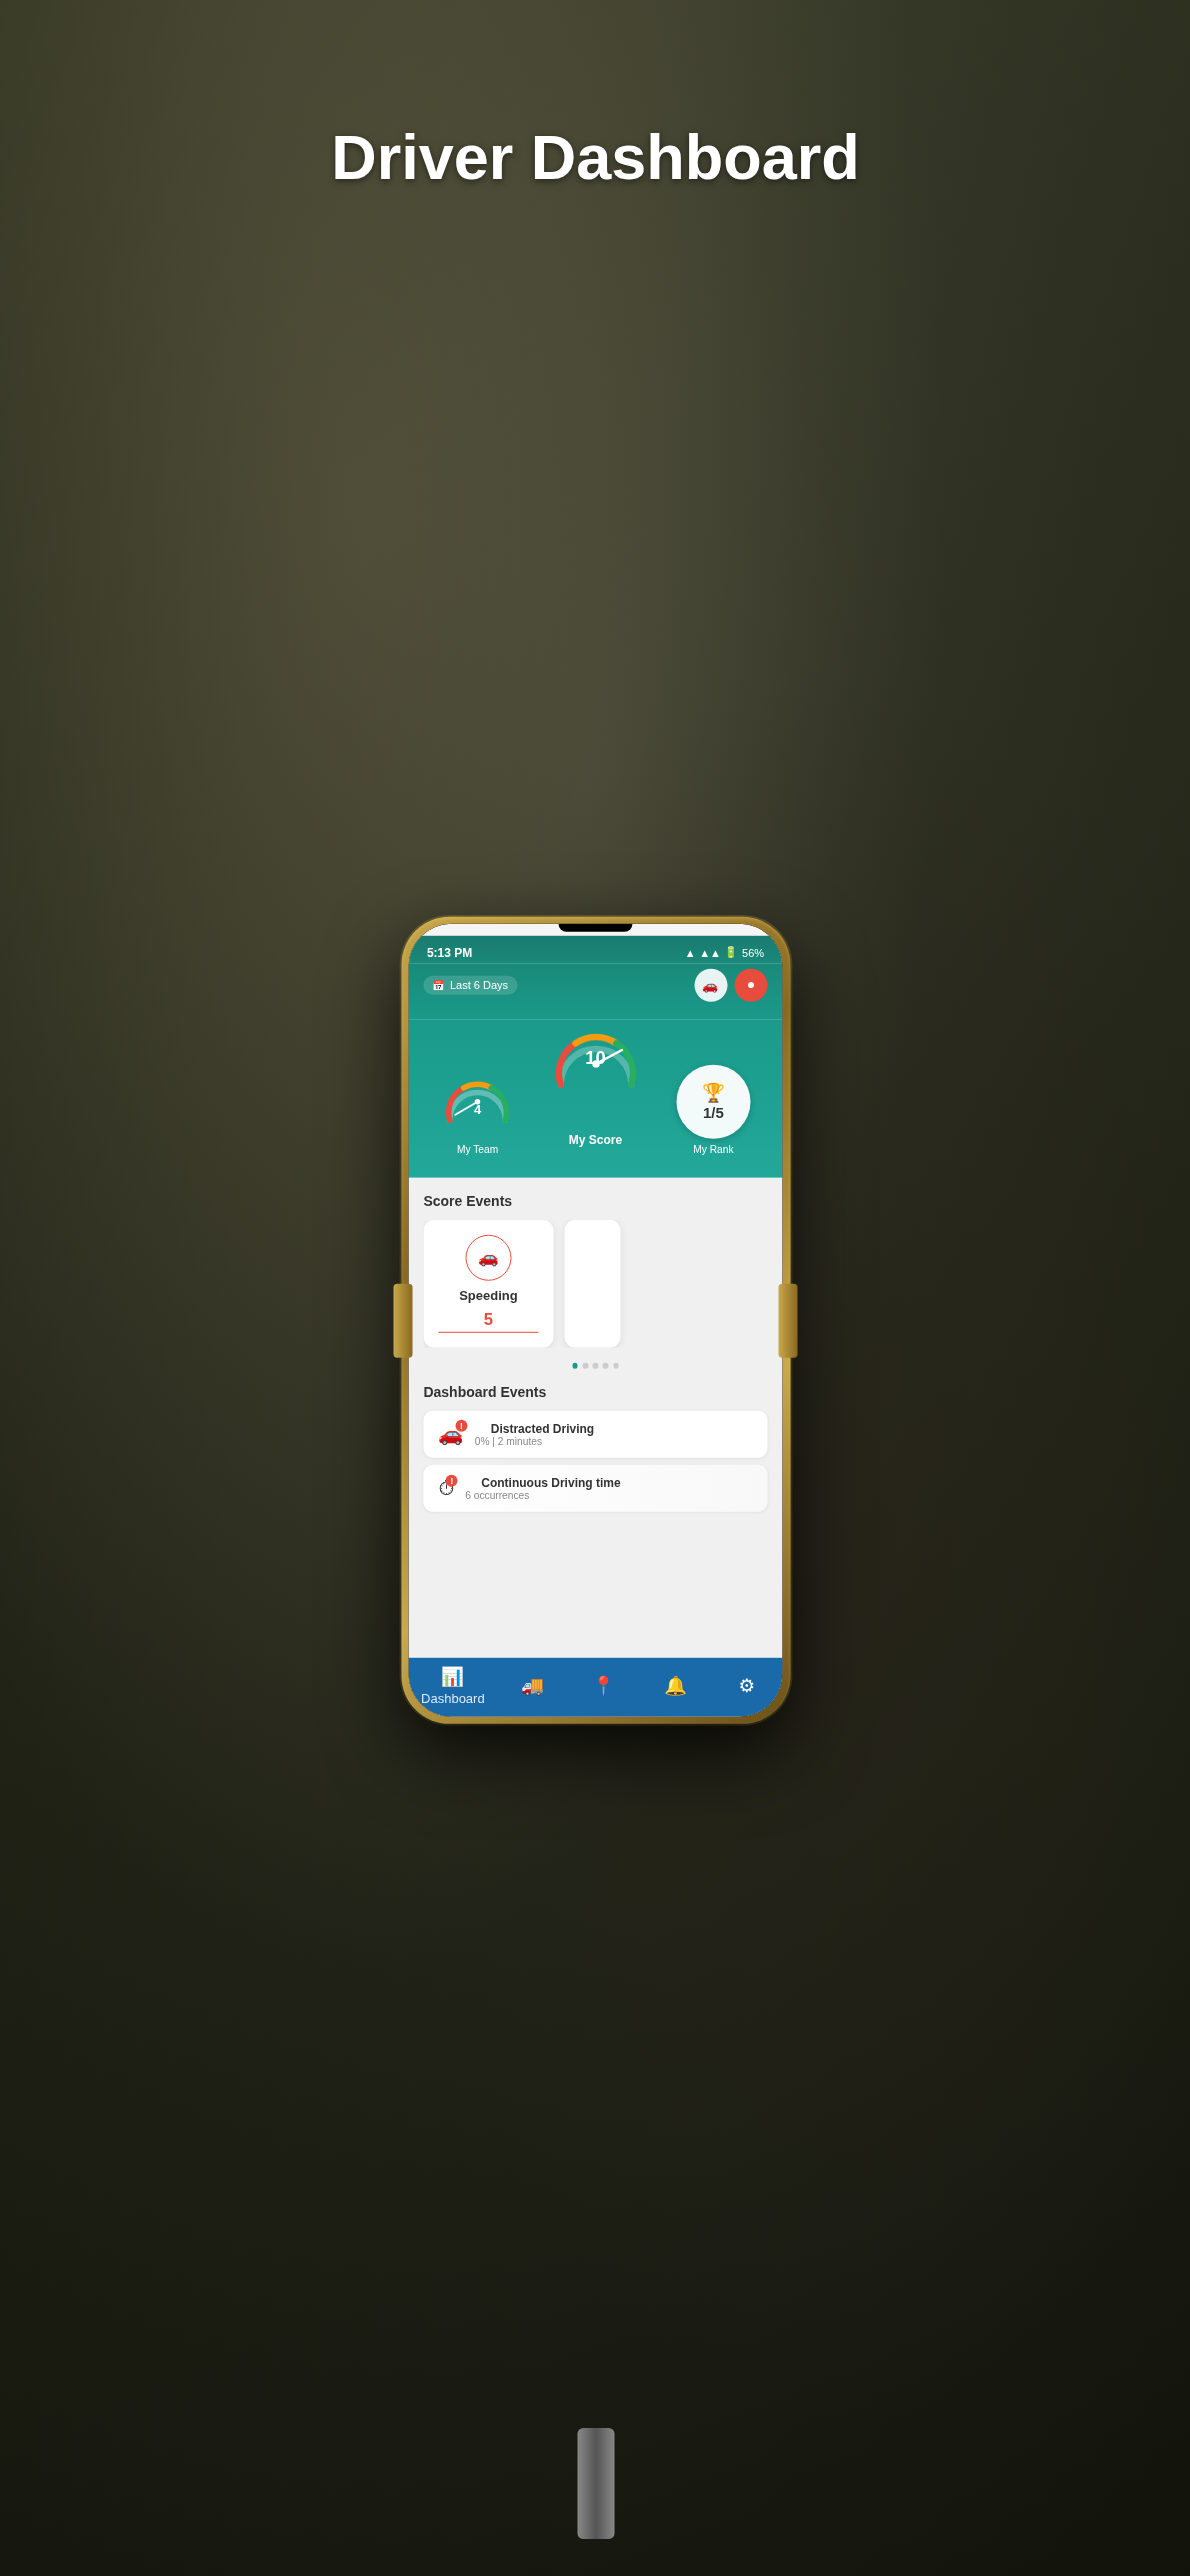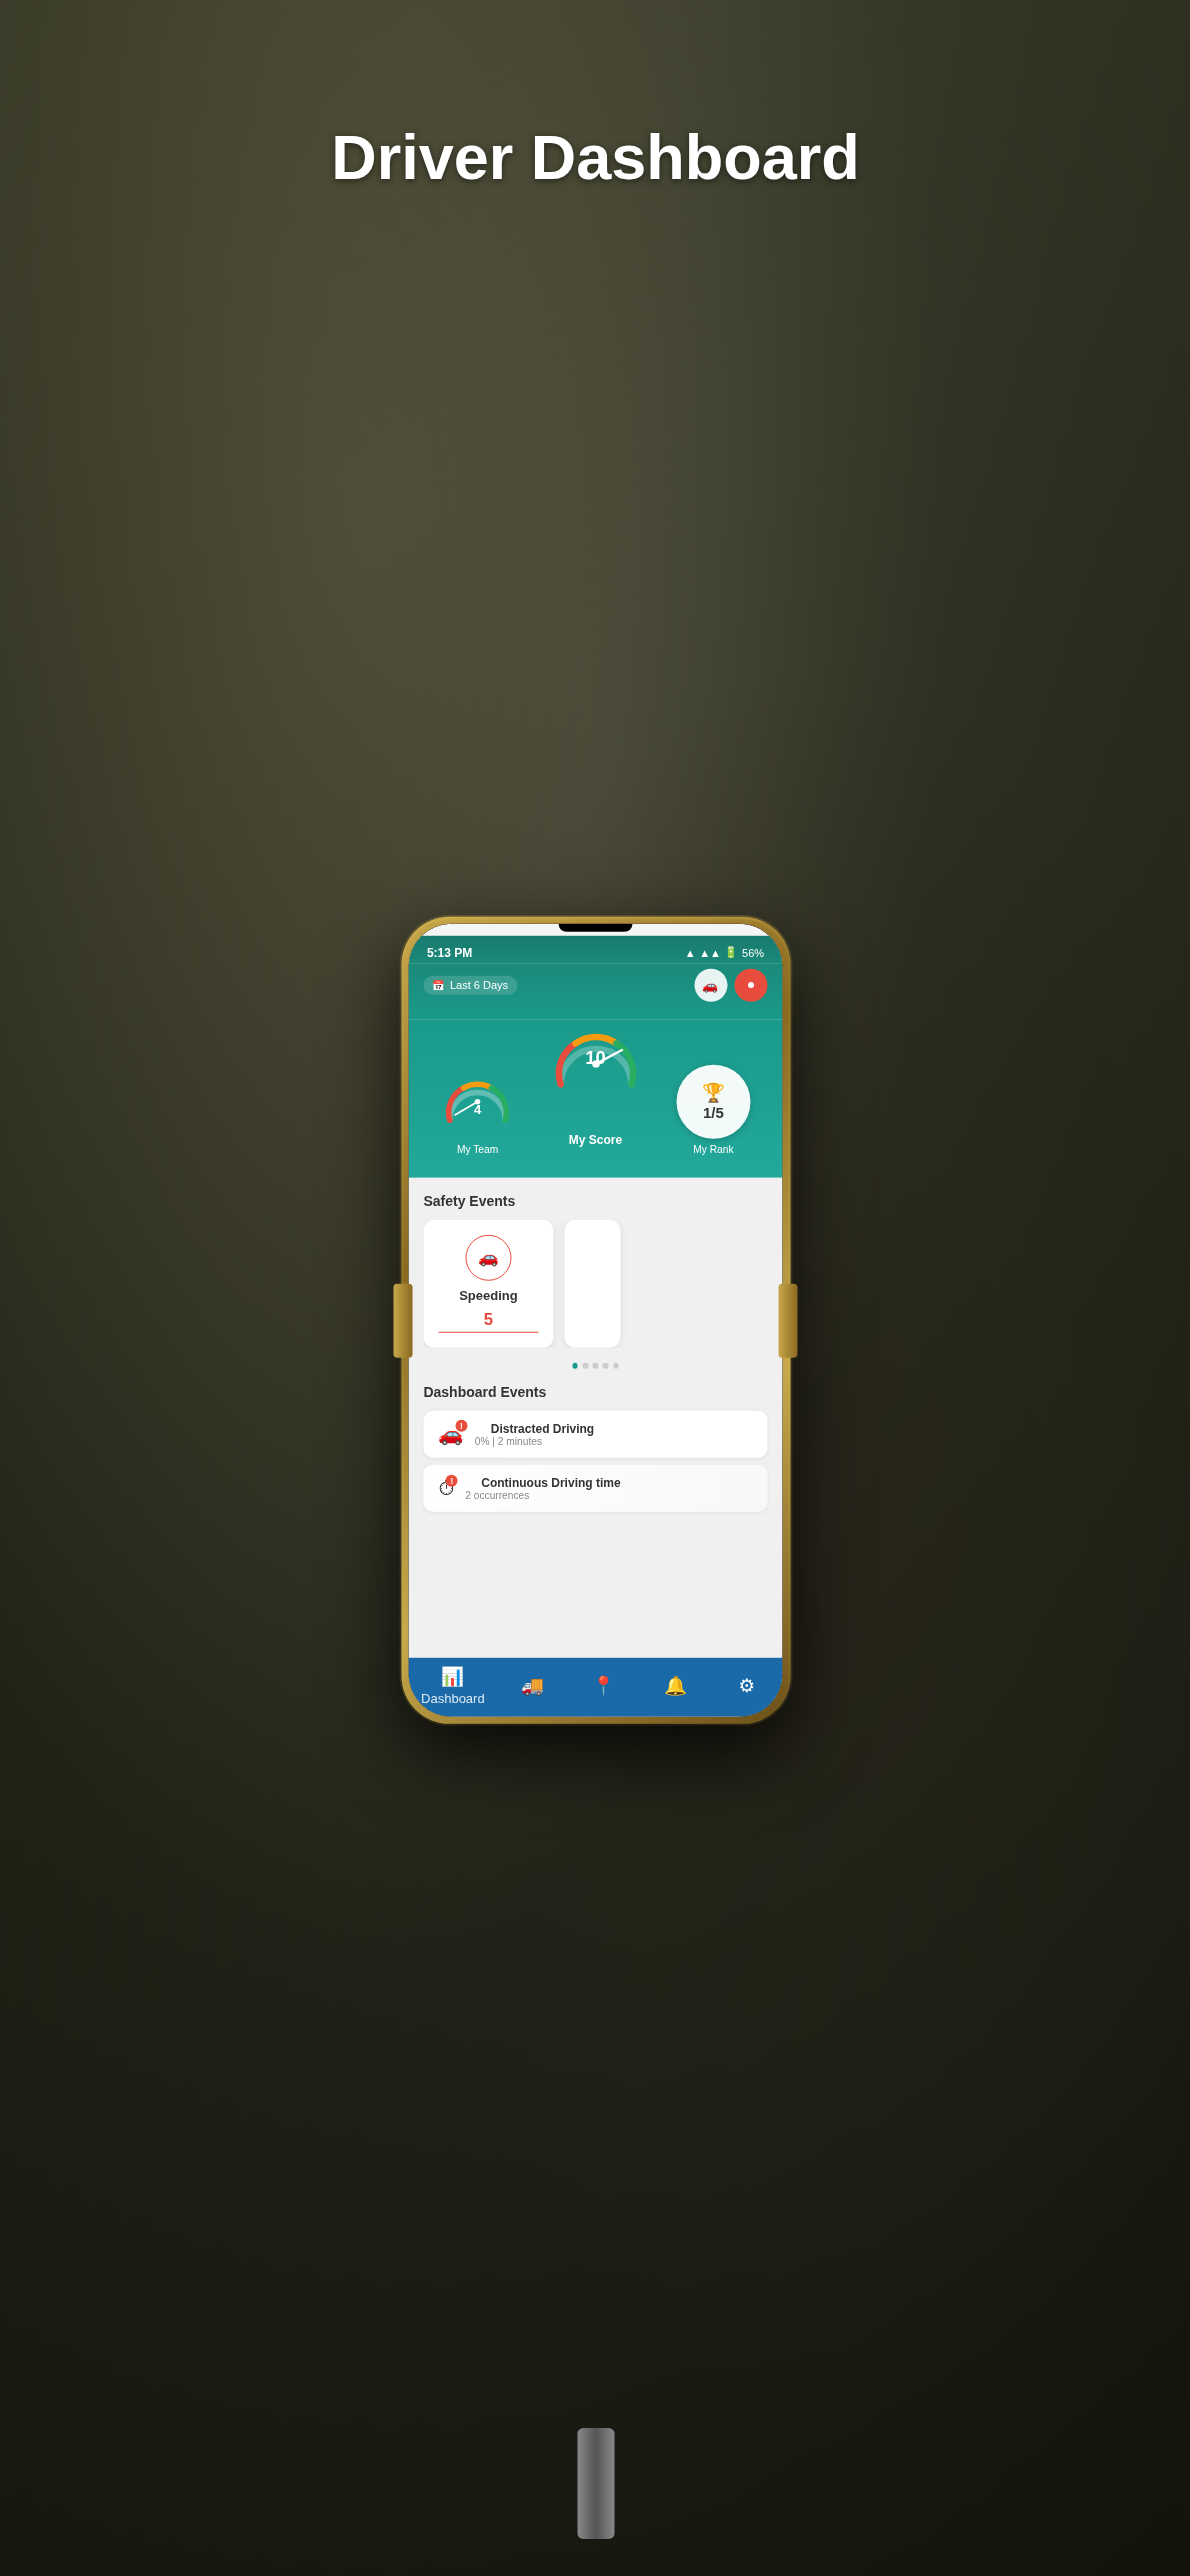--- a/index.html
+++ b/index.html
@@ -458,21 +458,21 @@
             <span class="rank-trophy">🏆</span>
             <span class="rank-text">1/5</span>
           </div>
           <span class="score-label">My Rank</span>
         </div>
 
       </div>
 
       <div class="main-content">
 
-        <div class="section-title">Safety Events</div>
+        <div class="section-title">Score Events</div>
 
         <div class="safety-cards">
           <div class="safety-card">
             <div class="safety-icon-circle">
               <span style="font-size:16.7px;">🚗</span>
             </div>
             <span class="safety-event-name">Speeding</span>
             <span class="safety-event-count">5</span>
           </div>
           <div class="card-partial"></div>
@@ -499,21 +499,21 @@
           </div>
         </div>
 
         <div class="compliance-item" style="background: linear-gradient(90deg, white, #f8f8f8);">
           <div style="position:relative; display:inline-block;">
             <span style="font-size:20.4px;">⏱</span>
             <span style="position:absolute; top:-1.9px; right:-3.7px; width:12px; height:12px; background:#e74c3c; border-radius:50%; display:flex; align-items:center; justify-content:center; color:white; font-size:8.3px; font-weight:700;">!</span>
           </div>
           <div class="compliance-text">
             <div class="compliance-name">Continuous Driving time</div>
-            <div class="compliance-detail">2 occurrences</div>
+            <div class="compliance-detail">6 occurrences</div>
           </div>
         </div>
 
       </div>
 
       <div class="bottom-nav">
         <div class="nav-item nav-item-active">
           <span class="nav-icon">📊</span>
           <span class="nav-label">Dashboard</span>
         </div>

